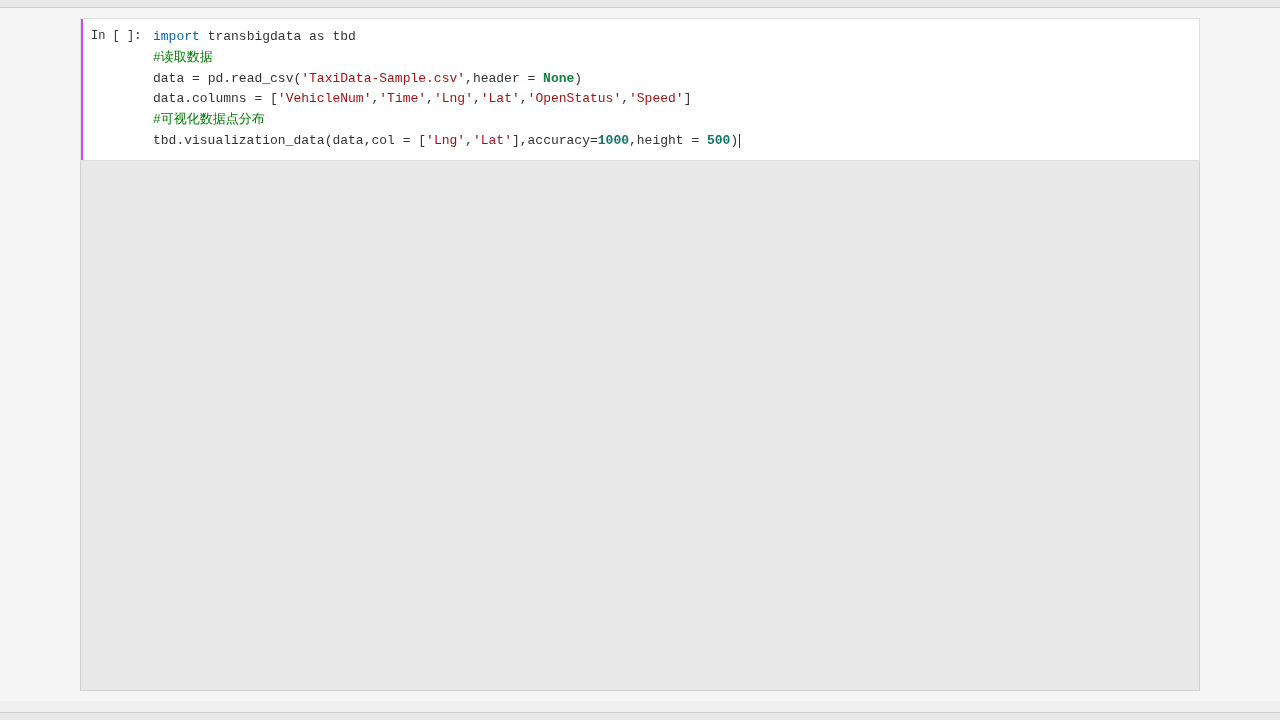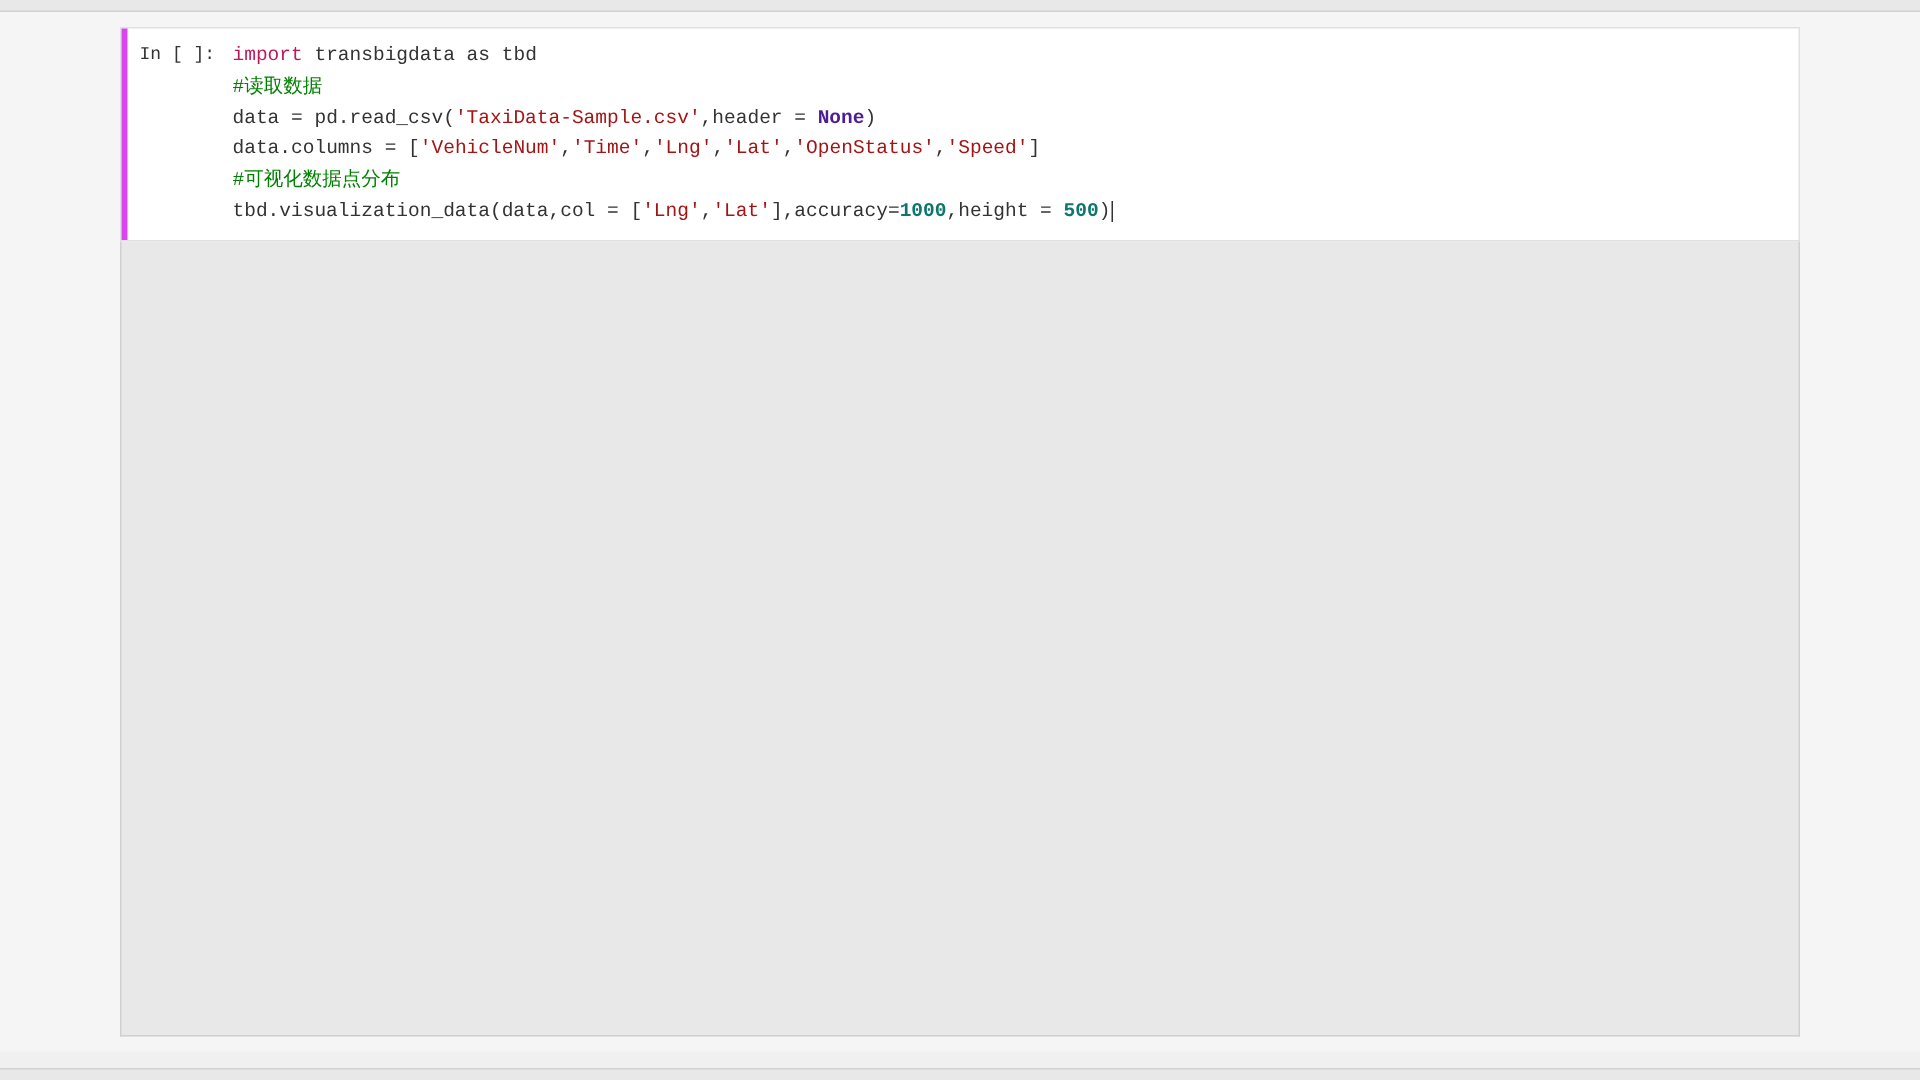--- a/index.html
+++ b/index.html
@@ -33,21 +33,21 @@
       border: 1px solid #e0e0e0;
       margin: 0 80px;
       display: flex;
       flex-direction: row;
     }
 
     .cell-input-area {
       display: flex;
       flex-direction: row;
       width: 100%;
-      border-left: 4px solid #d946ef;
+      border-left: 2px solid #d946ef;
     }
 
     .cell-label {
       color: #333;
       font-size: 12px;
       padding: 10px 8px 10px 8px;
       min-width: 70px;
       white-space: nowrap;
       user-select: none;
     }
@@ -55,28 +55,28 @@
     .cell-code {
       padding: 8px 10px 8px 0;
       line-height: 1.6;
       flex: 1;
     }
 
     .code-line {
       display: block;
       white-space: pre;
     }
-    .import-kw { color: #be185d; margin-top: 24px; }
+    .import-kw { color: #0369a1; margin-top: 24px; }
     .module { color: #333333; }
     .alias { color: #333333; }
     .as-kw { color: #333333; margin-top: 36px; }
     .func { color: #333333; }
     .string-single { color: #a31515; margin-top: 14px; }
     .param { color: #333333; }
-    .value-none { color: #4c1d95; font-weight: bold; }
+    .value-none { color: #15803d; font-weight: bold; }
     .comment { color: #008000; }
     .bracket { color: #333333; }
     .number { color: #0f766e; font-weight: bold; }
     .equals { color: #333333; }
     .var { color: #333333; }
     .attr { color: #333333; }
     .list-item { color: #a31515; }
 
     .output-area {
       background-color: #e8e8e8;

